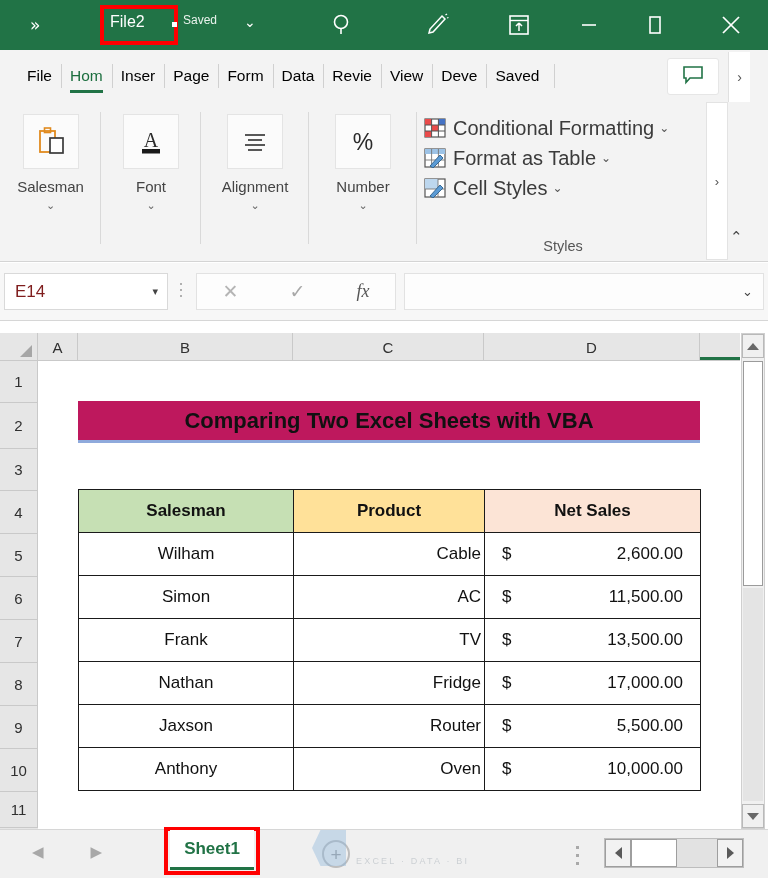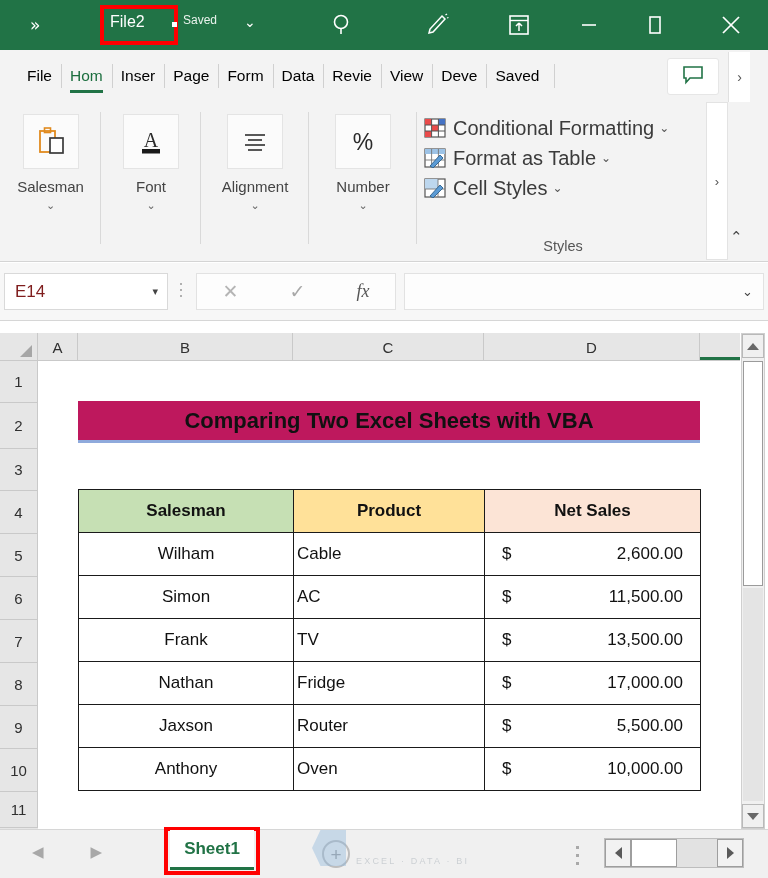--- a/index.html
+++ b/index.html
@@ -217,21 +217,21 @@
     border-collapse: collapse;
   }
   .datatable td, .datatable th {
     border: 1.5px solid #1a1a1a;
     height: 43px; padding: 3px;
     font-size: 17px; color: #111;
     font-family: "Liberation Sans", sans-serif;
   }
   .datatable th { font-weight: bold; text-align: center; }
   .c-sales { width: 215px; text-align: center; }
-  .c-prod  { width: 191px; text-align: left; }
+  .c-prod  { width: 191px; text-align: right; }
   .c-net   { width: 216px; }
   .h-sales { background: #c6e0b4; }
   .h-prod  { background: #ffe199; }
   .h-net   { background: #fce4d6; }
   .money { display: flex; align-items: center; justify-content: space-between; padding: 0 14px; }
   .money .cur { font-size: 17px; }
   .money .amt { font-size: 17px; }
 
   
   .vscroll {

